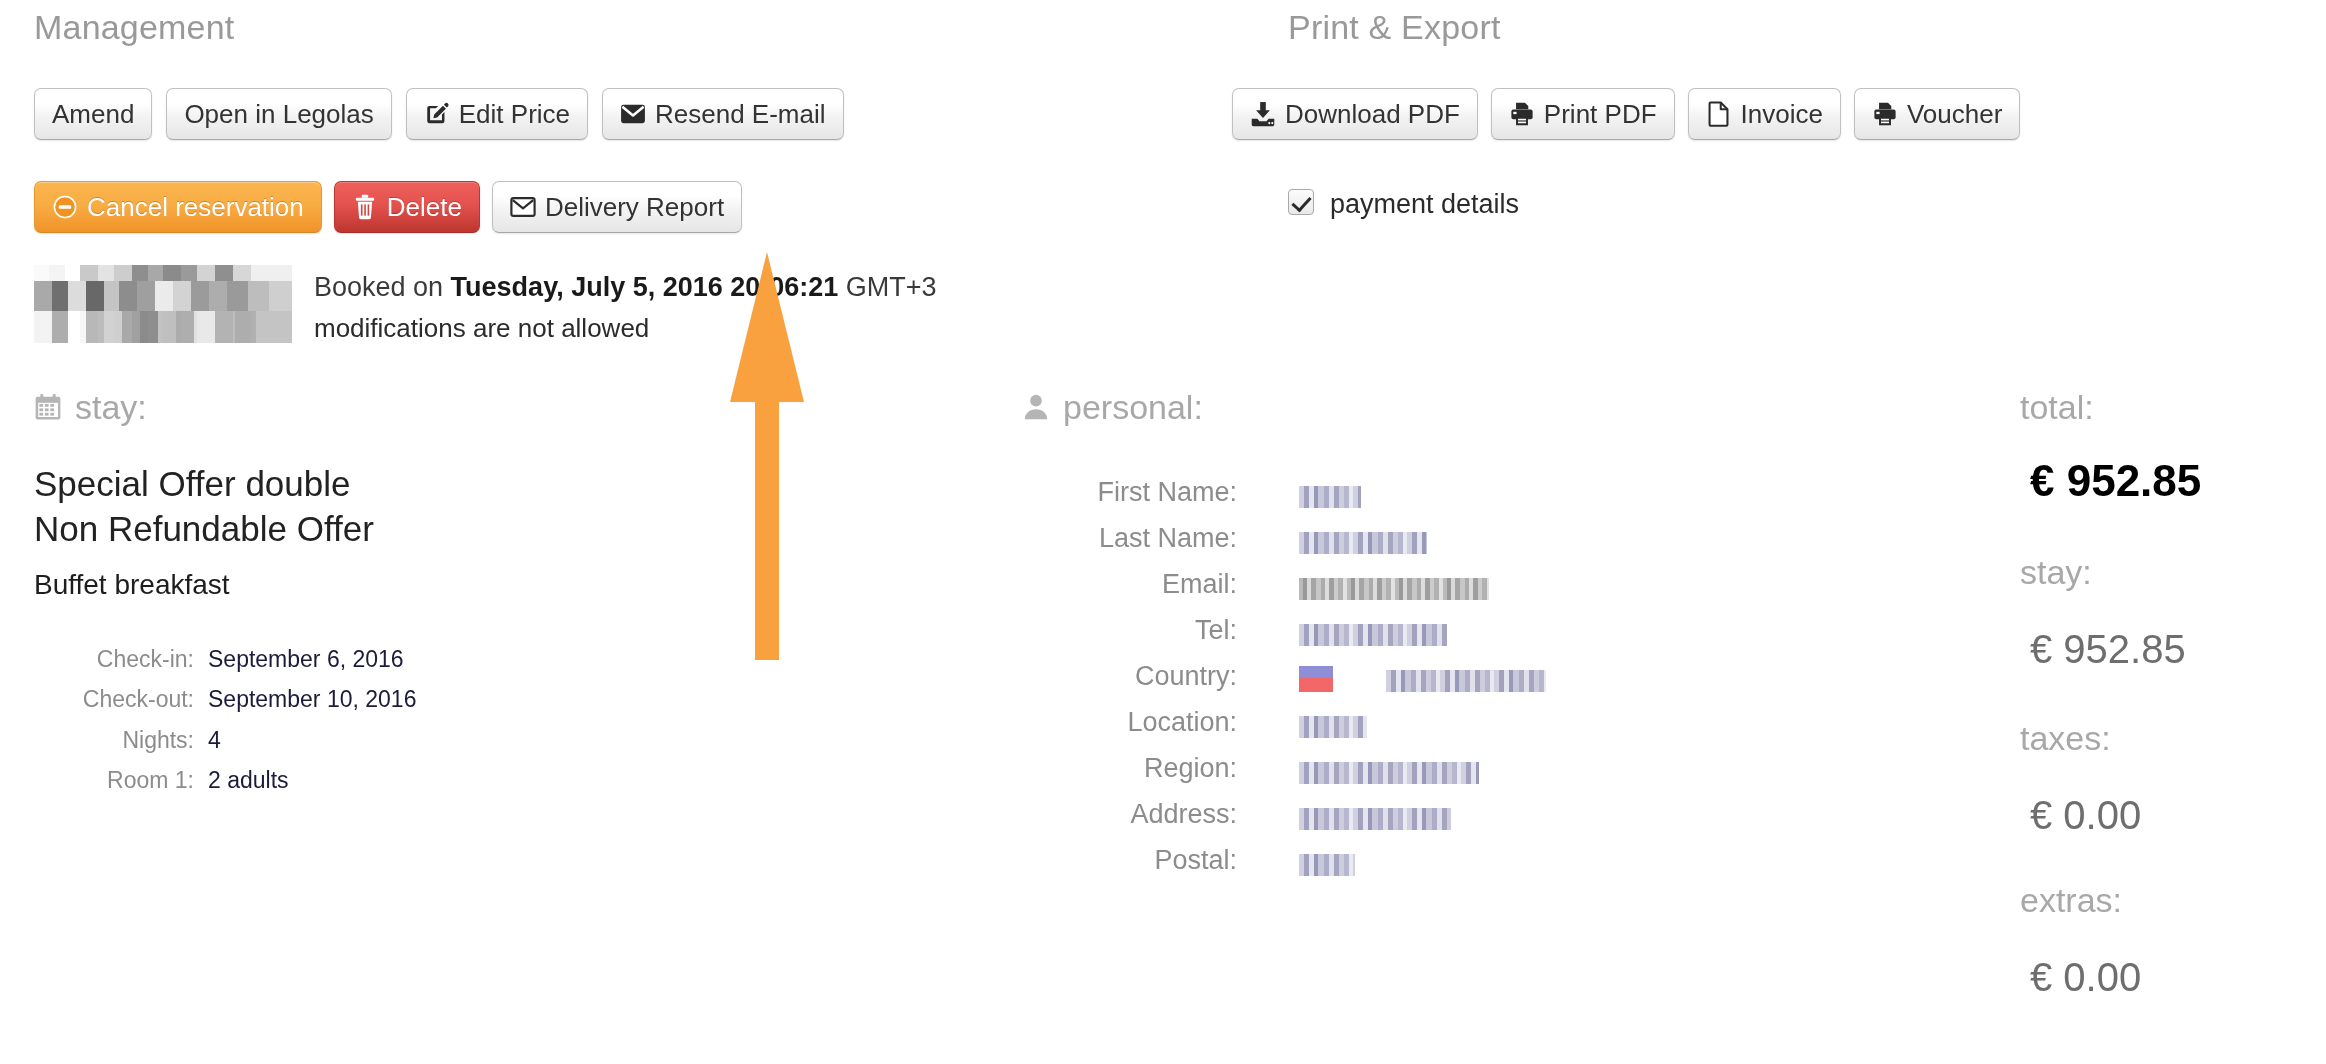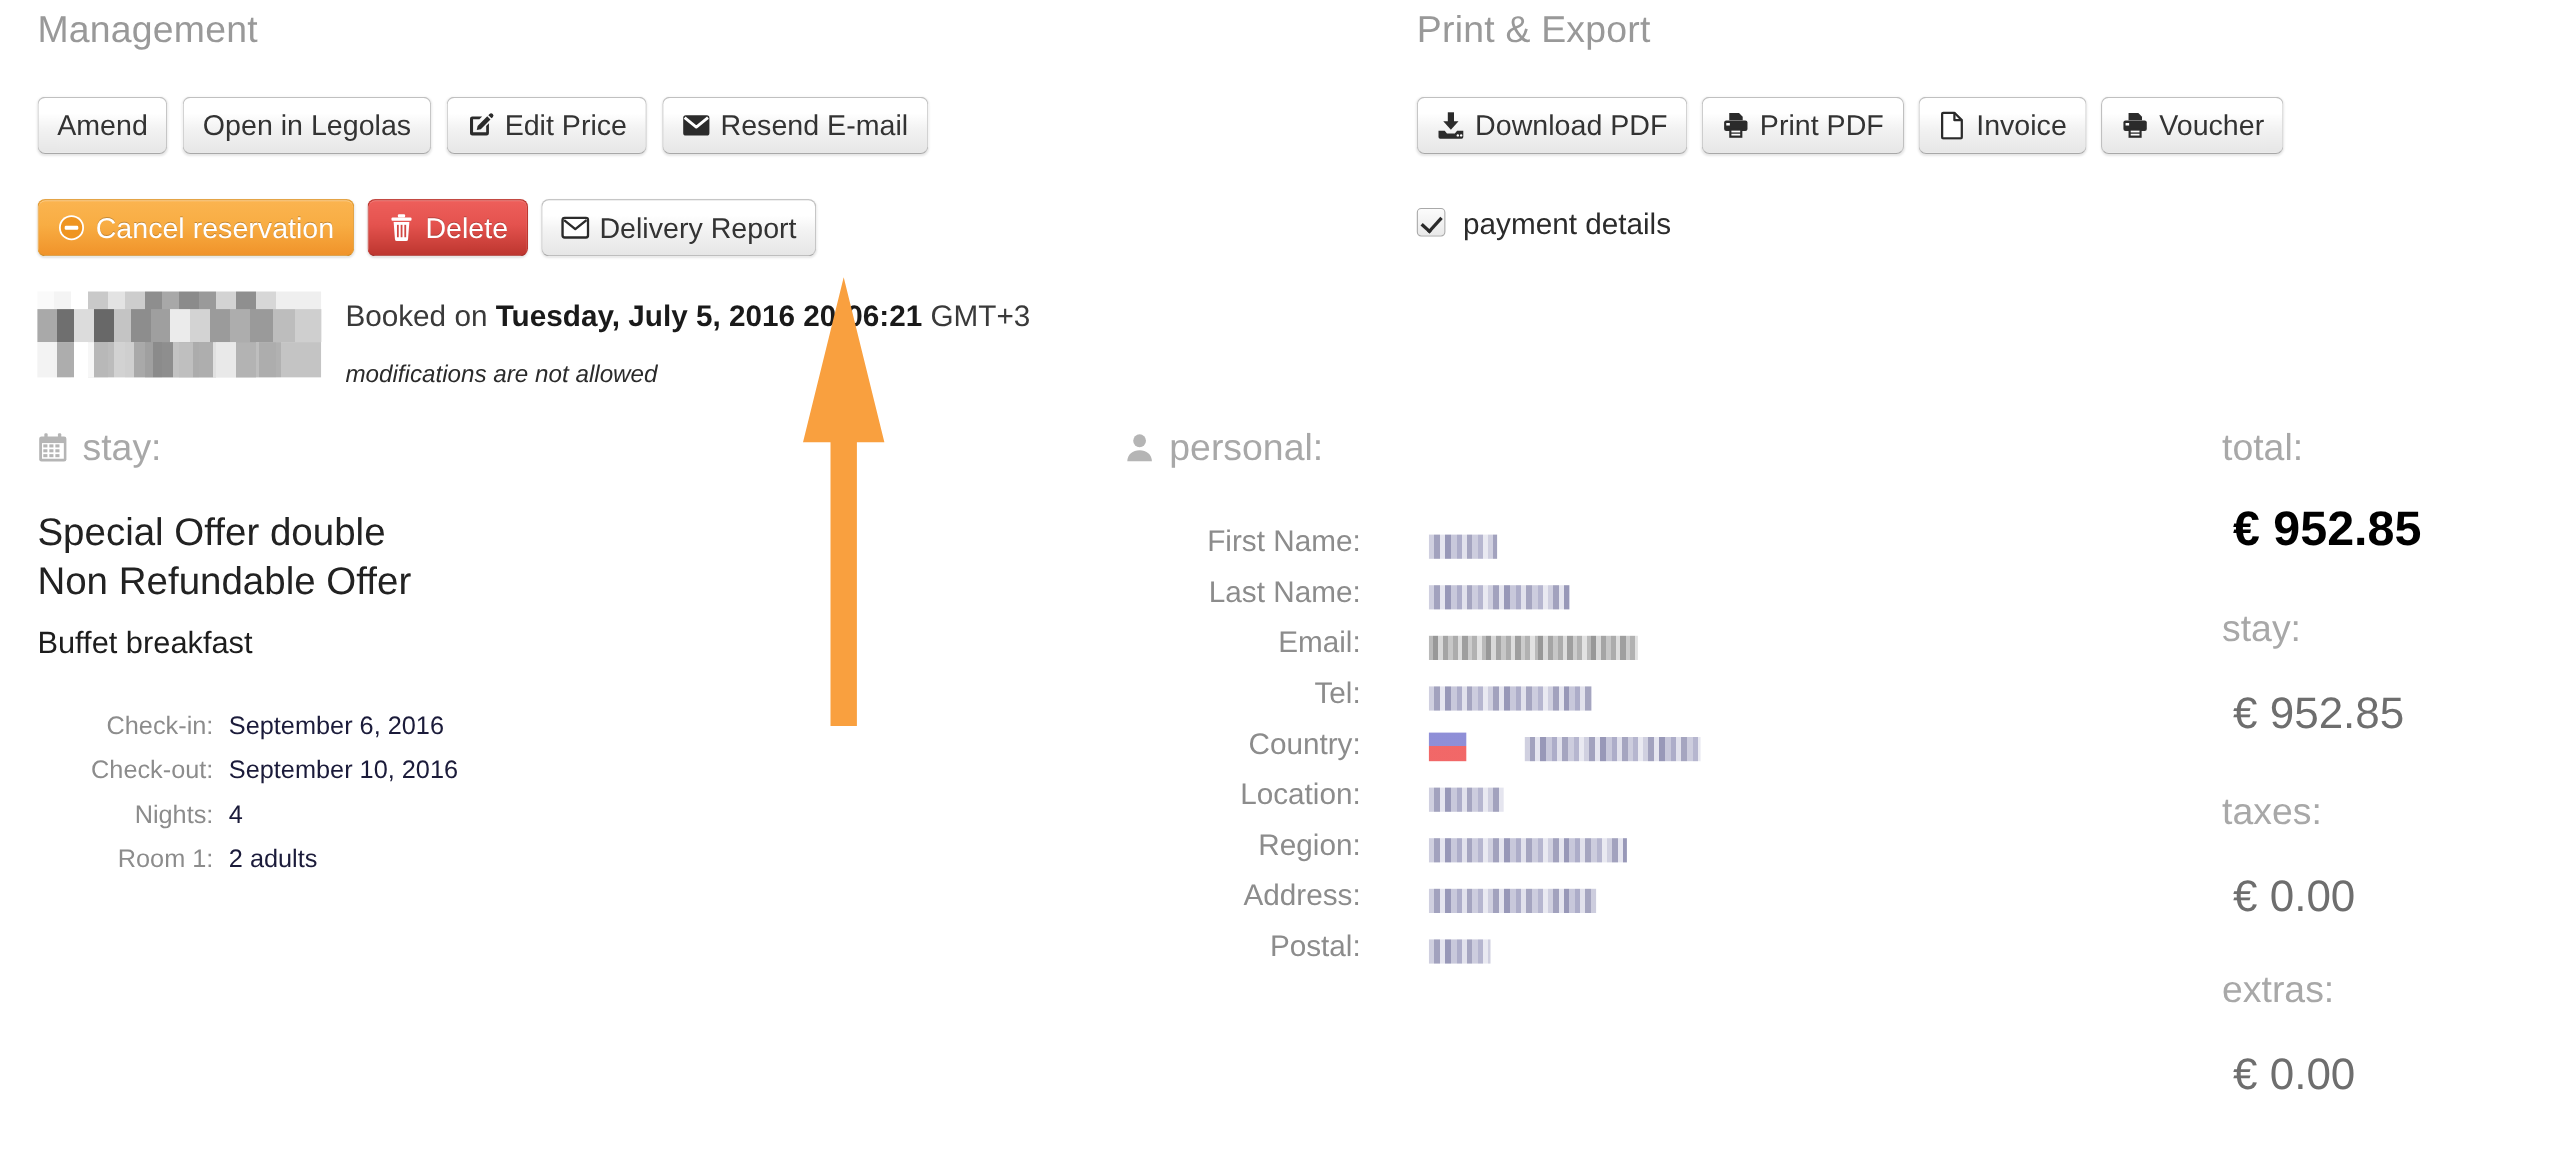--- a/index.html
+++ b/index.html
@@ -22,21 +22,21 @@
     color: #999999;
     font-weight: 400;
     letter-spacing: 0.2px;
   }
   #mgmt-title  { left: 34px;   top: 8px; }
   #print-title { left: 1288px; top: 8px; }
 
   .btn-row { position: absolute; display: flex; align-items: flex-end; border-radius: 12px; }
   #mgmt-row-1  { left: 34px;   top: 88px; gap: 14px; }
   #mgmt-row-2  { left: 34px;   top: 181px; gap: 12px; }
-  #print-row-1 { left: 1288px; top: 88px; gap: 13px; }
+  #print-row-1 { left: 1232px; top: 88px; gap: 13px; }
 
   
   .btn {
     display: inline-flex;
     align-items: center;
     gap: 9px;
     box-sizing: border-box;
     height: 52px;
     padding: 0 17px;
     border: 1px solid #c0c0c0;
@@ -162,25 +162,24 @@
   }
   #booked-text-col { padding-top: 4px; }
   #booked-on-line {
     font-size: 27px;
     color: #3a3a3a;
     line-height: 1.35;
     white-space: nowrap;
   }
   #booked-on-line b { color: #1a1a1a; font-weight: 700; }
   #modifications-note {
-    font-size: 22px;
-    font-style: italic;
+    font-size: 26px;
     color: #2b2b2b;
     line-height: 1.35;
-    margin-top: 20px;
+    margin-top: 6px;
     white-space: nowrap;
   }
 
   
   .col { position: absolute; top: 390px; }
   #col-stay     { left: 34px;   width: 930px; }
   #col-personal { left: 1022px; width: 900px; }
   #col-totals   { left: 2020px; width: 300px; }
 
   .col-head {

